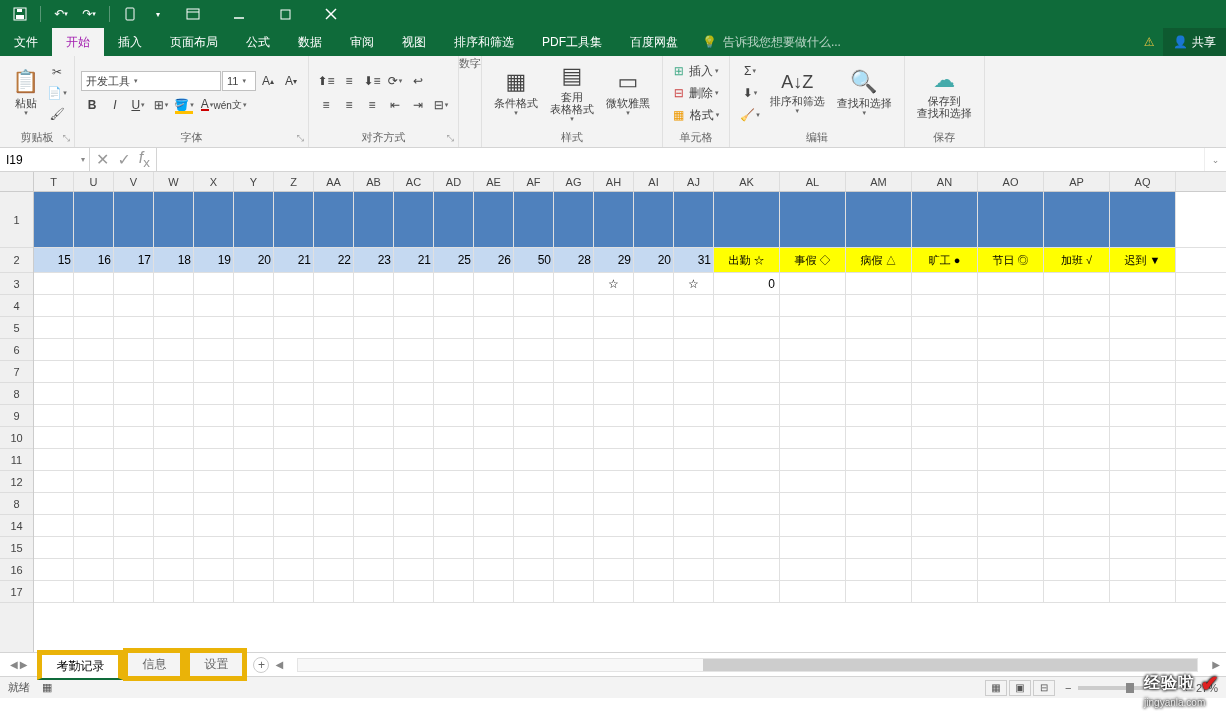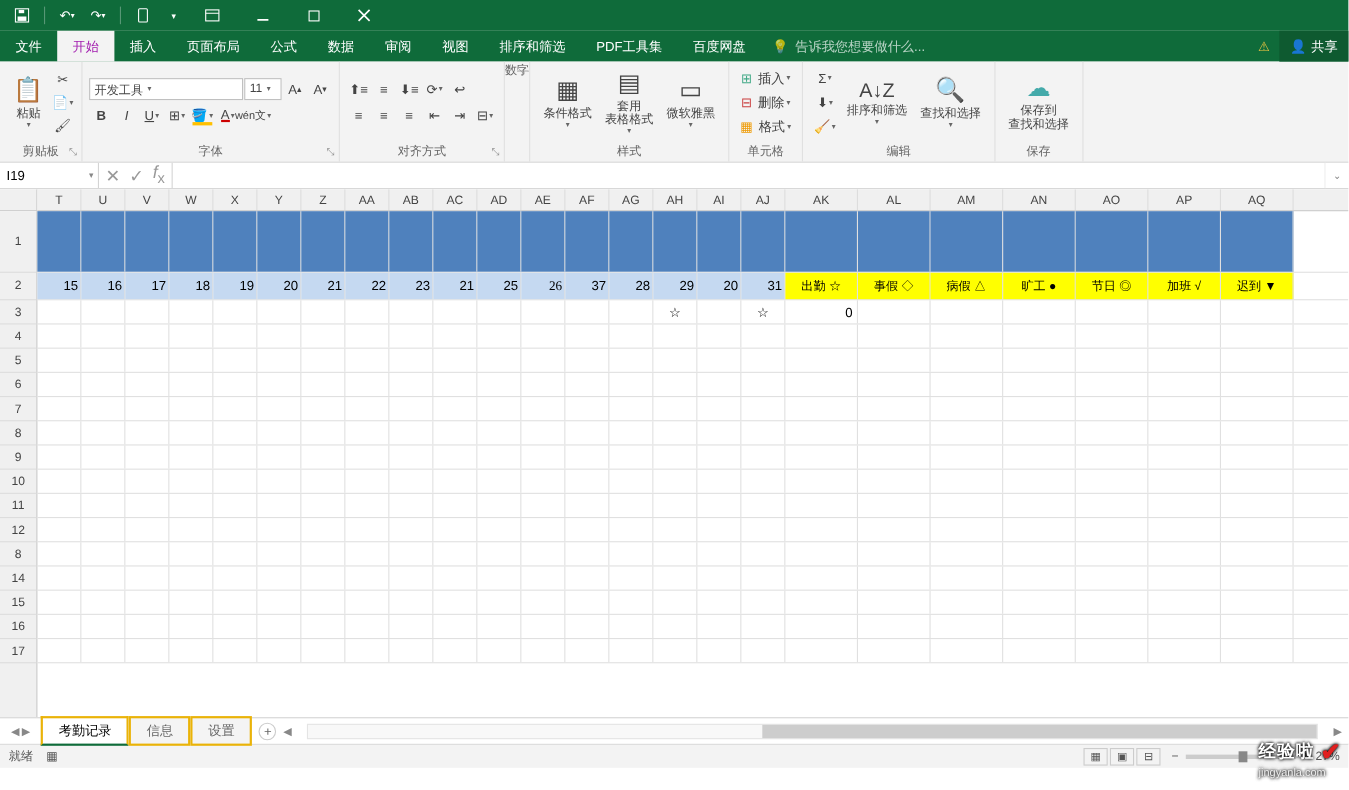--- a/index.html
+++ b/index.html
@@ -62,21 +62,21 @@
 .crow .cell { border-right: 1px solid #e0e0e0; font-size: 12px; display: flex; align-items: center; justify-content: center; flex-shrink:0;}
 .crow.r1 .cell { background: #4f81bd; }
 .crow.r2 .cell.day { background: #c5d9f1; justify-content: flex-end; padding-right: 2px; }
 .crow.r2 .cell.leg { background: #ffff00; font-size: 11px; }
 .crow.r3 .cell.val { justify-content: flex-end; padding-right: 4px; }
 
 
 .sheettabs { height: 24px; border-top: 1px solid #d4d4d4; background: #fff; display: flex; align-items: center; font-size: 12px; position:relative;}
 .sheettabs .nav { display: flex; gap: 2px; padding: 0 10px; color: #888; }
 .sheettabs .nav span { cursor: pointer; font-size:10px;}
-.sheettabs .stab { padding: 3px 14px; border: 2px solid #eab308; background: #fff; cursor: pointer; font-size:12px; }
+.sheettabs .stab { padding: 3px 14px; border: 5px solid #eab308; background: #fff; cursor: pointer; font-size:12px; }
 .sheettabs .stab.active { border-bottom: 2px solid #0f6b3a; background: #fff; font-weight:normal;}
 .sheettabs .stab:not(.active){ background:#f4f4f4; color:#666;}
 .sheettabs .addsheet { width: 24px; text-align: center; color: #666; cursor: pointer; margin-left:6px; border:1px solid #ccc; border-radius:50%; width:16px; height:16px; line-height:14px; font-size:12px;}
 .sheettabs .hscroll{ flex:1; display:flex; align-items:center; padding:0 6px;}
 .sheettabs .hscroll .track{ flex:1; height:14px; background:#f8f8f8; border:1px solid #e4e4e4; position:relative; margin:0 14px;}
 .sheettabs .hscroll .thumb{ position:absolute; right:0; top:0; bottom:0; width:55%; background:#cdcdcd;}
 .sheettabs .hscroll .arr{ font-size:10px; color:#888;}
 
 
 .statusbar { height: 22px; background: #f3f3f3; border-top: 1px solid #d4d4d4; display: flex; align-items: center; font-size: 11px; color: #555; padding: 0 8px; }
@@ -412,22 +412,22 @@
         <div class="cell day" style="width: 40px; height: 100%;">16</div>
         <div class="cell day" style="width: 40px; height: 100%;">17</div>
         <div class="cell day" style="width: 40px; height: 100%;">18</div>
         <div class="cell day" style="width: 40px; height: 100%;">19</div>
         <div class="cell day" style="width: 40px; height: 100%;">20</div>
         <div class="cell day" style="width: 40px; height: 100%;">21</div>
         <div class="cell day" style="width: 40px; height: 100%;">22</div>
         <div class="cell day" style="width: 40px; height: 100%;">23</div>
         <div class="cell day" style="width: 40px; height: 100%;">21</div>
         <div class="cell day" style="width: 40px; height: 100%;">25</div>
-        <div class="cell day" style="width: 40px; height: 100%; font-family: Liberation Serif, serif;">26</div>
-        <div class="cell day" style="width: 40px; height: 100%;">37</div>
+        <div class="cell day" style="width: 40px; height: 100%;">26</div>
+        <div class="cell day" style="width: 40px; height: 100%;">50</div>
         <div class="cell day" style="width: 40px; height: 100%;">28</div>
         <div class="cell day" style="width: 40px; height: 100%;">29</div>
         <div class="cell day" style="width: 40px; height: 100%;">20</div>
         <div class="cell day" style="width: 40px; height: 100%;">31</div>
         <div class="cell leg" style="width: 66px; height: 100%;">出勤  ☆</div>
         <div class="cell leg" style="width: 66px; height: 100%;">事假  ◇</div>
         <div class="cell leg" style="width: 66px; height: 100%;">病假  △</div>
         <div class="cell leg" style="width: 66px; height: 100%;">旷工  ●</div>
         <div class="cell leg" style="width: 66px; height: 100%;">节日  ◎</div>
         <div class="cell leg" style="width: 66px; height: 100%;">加班  √</div>

